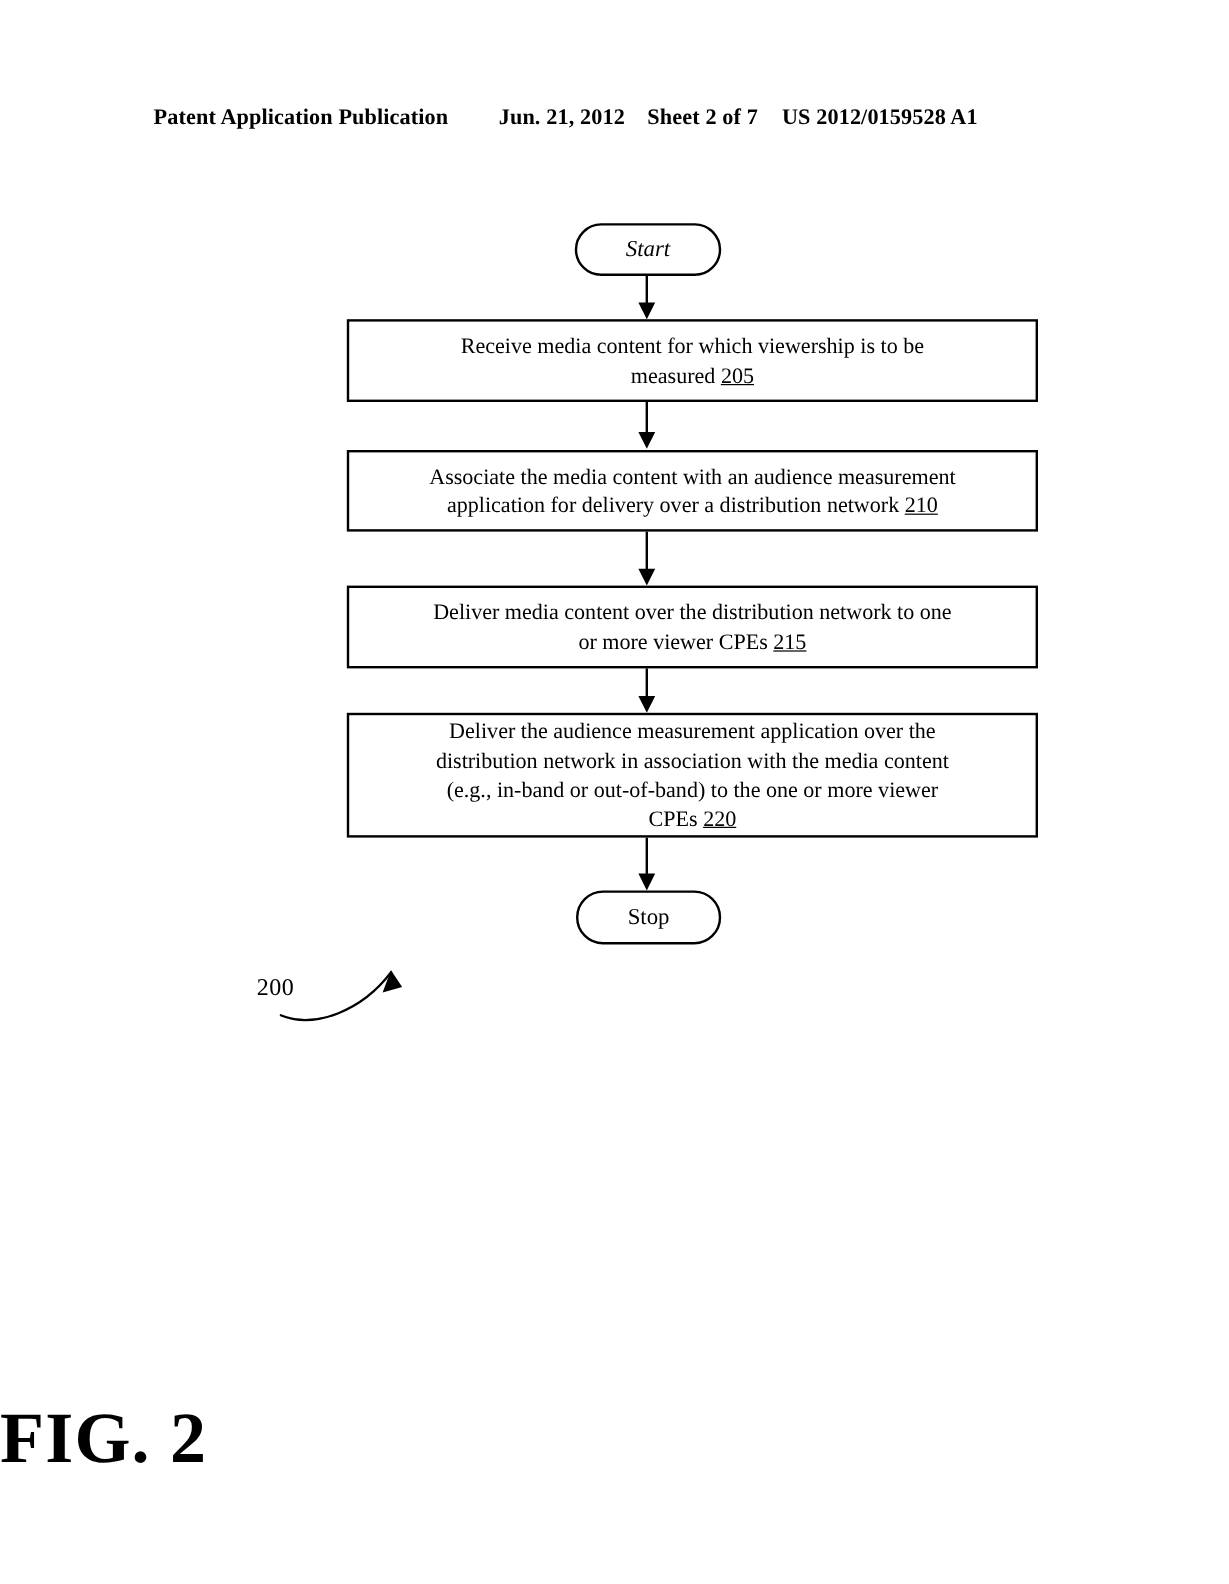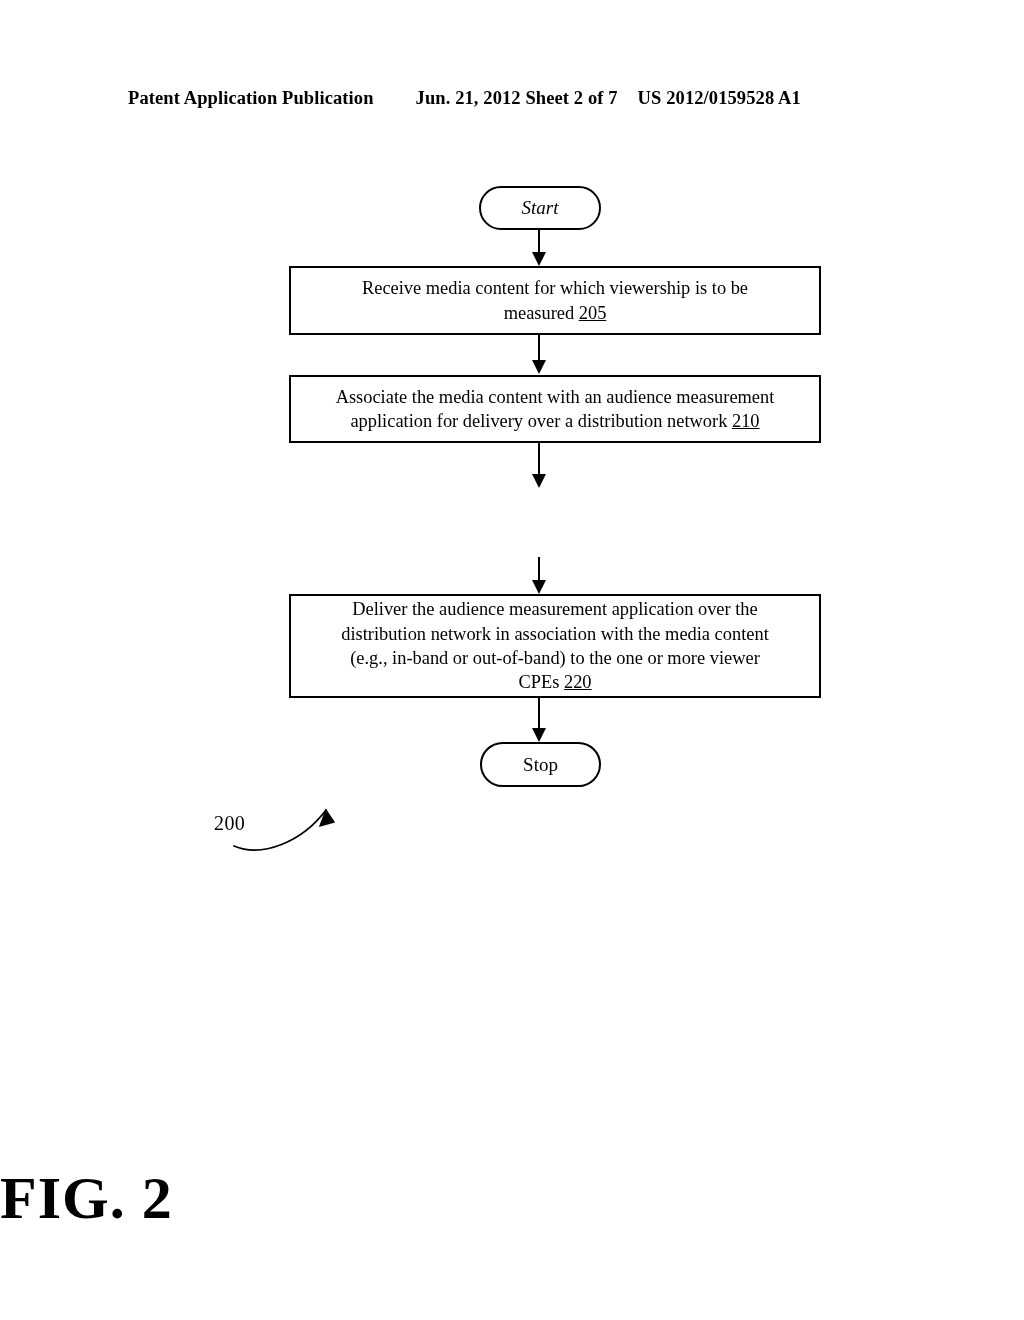--- a/index.html
+++ b/index.html
@@ -29,21 +29,21 @@
     font-weight: bold;
     font-size: 18.5px;
     letter-spacing: 0.1px;
     white-space: nowrap;
   }
   #page-header .hdr-left { flex: 0 0 auto; }
   #page-header .hdr-mid {
     flex: 0 0 auto;
     margin-left: 42px;
   }
-  #page-header .hdr-mid .sheet { margin-left: 0; }
+  #page-header .hdr-mid .sheet { margin-left: 14px; }
   #page-header .hdr-right {
     flex: 0 0 auto;
     margin-left: 20px;
   }
 
   
   #flowchart {
     position: absolute;
     left: 0;
     top: 0;
@@ -75,21 +75,21 @@
     top: 742px;
     width: 121px;
     height: 45px;
   }
 
   
   .process {
     position: absolute;
     box-sizing: border-box;
     left: 289px;
-    width: 532px;
+    width: 576px;
     border: 2px solid #000000;
     background: #ffffff;
     display: flex;
     align-items: center;
     justify-content: center;
     text-align: center;
     font-size: 18.4px;
     line-height: 1.32;
     padding: 0 12px;
   }
@@ -185,20 +185,26 @@
 
   <div class="process" id="node-210">
     <div class="inner">
       <div>Associate the media content with an audience measurement</div>
       <div><span>application for delivery over a distribution network </span><span class="refnum">210</span></div>
     </div>
   </div>
 
   <div class="connector" id="conn-210-215"></div>
 
+  <div class="process" id="node-215">
+    <div class="inner">
+      <div>Deliver media content over the distribution network to one</div>
+      <div><span>or more viewer CPEs </span><span class="refnum">215</span></div>
+    </div>
+  </div>
 
   <div class="connector" id="conn-215-220"></div>
 
   <div class="process" id="node-220">
     <div class="inner">
       <div>Deliver the audience measurement application over the</div>
       <div>distribution network in association with the media content</div>
       <div>(e.g., in-band or out-of-band) to the one or more viewer</div>
       <div><span>CPEs </span><span class="refnum">220</span></div>
     </div>

